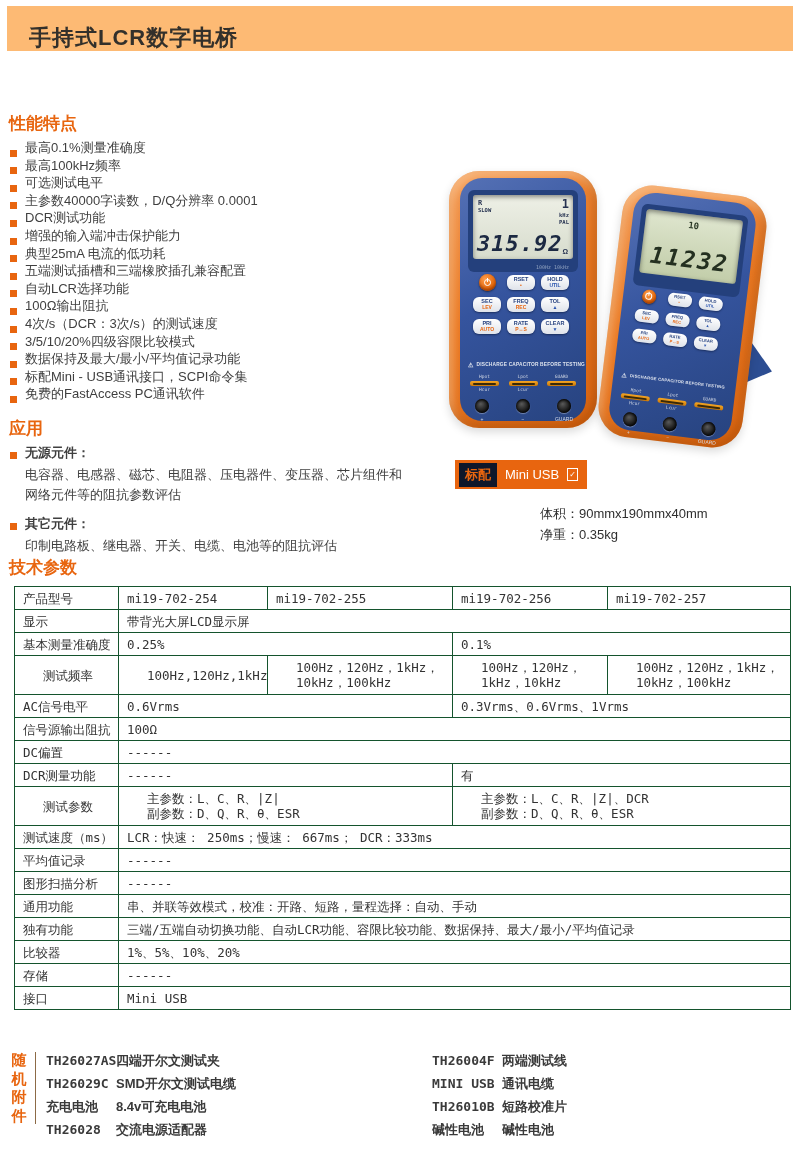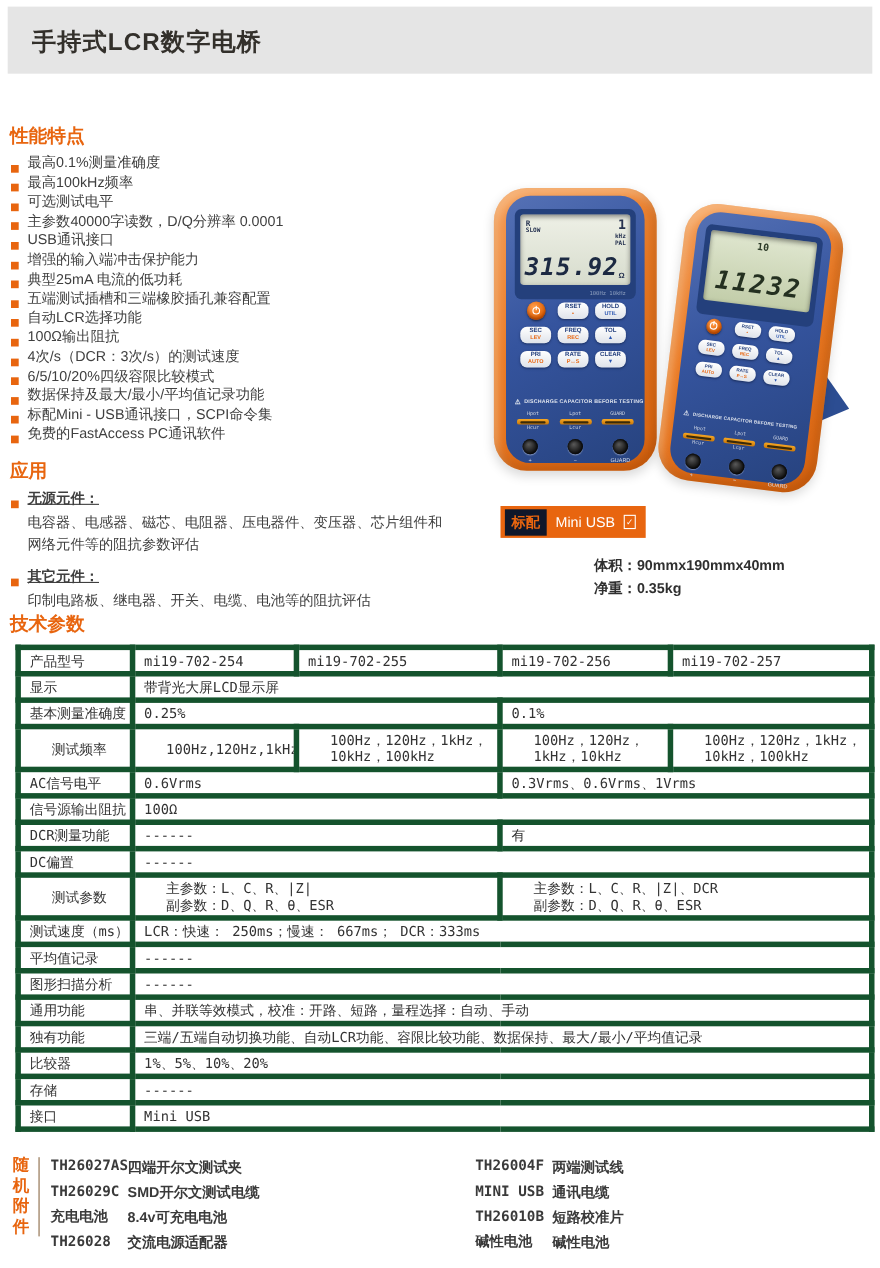--- a/index.html
+++ b/index.html
@@ -1,49 +1,49 @@
 <!DOCTYPE html>
 <html><head>
 <meta charset="utf-8">
 <style>
   * { margin:0; padding:0; box-sizing:border-box; }
   html,body { width:800px; height:1153px; background:#fff; overflow:hidden;
     font-family:"Liberation Sans", sans-serif; color:#3f3f3f; position:relative; }
 
   
-  .header { position:absolute; left:7px; top:6px; width:786px; height:61px; background:#e5e5e5; }
+  .header { position:absolute; left:7px; top:6px; width:786px; height:45px; background:#fdba74; }
   .header h1 { padding:17px 0 0 22px; font-size:22px; font-weight:bold; color:#33302b; letter-spacing:1px; }
 
   .section-title { position:absolute; left:9px; color:#e8650f; font-size:17px; font-weight:bold; }
   #features-title { top:112px; }
   #app-title { top:417px; }
   #specs-title { top:556px; }
 
   
   #features-list { position:absolute; left:10px; top:139px; width:430px; }
   .feature-item { display:flex; gap:8px; align-items:flex-end; line-height:17.6px; font-size:13px; }
   .bullet { width:7px; height:7px; background:#e8650f; margin-top:5px; flex:none; }
 
   
   #app-list { position:absolute; left:10px; top:444px; width:405px; }
-  .app-heading { display:flex; gap:8px; align-items:flex-end; font-size:13px; line-height:18px; font-weight:bold;text-decoration:underline; }
+  .app-heading { display:flex; gap:8px; align-items:center; font-size:13px; line-height:18px; font-weight:bold; }
   .app-body { margin:3px 0 10px 15px; width:388px; font-size:13px; line-height:20px; }
 
   
   .badge { position:absolute; left:455px; top:460px; height:29px; background:#e8650f;
     display:flex; align-items:center; gap:8px; padding:0 9px 0 4px; }
   .badge-tag { background:#0f172a; color:#e8650f; font-weight:bold; font-size:13px; padding:3px 6px; }
   .badge-label { color:#fff; font-size:13px; }
   .badge-usb { width:11px; height:13px; border:1px solid #fff; position:relative; }
   .badge-usb::after { content:"✓"; position:absolute; left:1px; top:1px; font-size:8px; color:#fff; line-height:10px; }
-  .dims { position:absolute; left:540px; top:503px; font-size:13px; line-height:21px; color:#2f2f2f; font-weight:bold; }
+  .dims { position:absolute; left:540px; top:503px; font-size:13px; line-height:21px; color:#2f2f2f; font-weight:normal; }
 
   
   #specs-table { position:absolute; left:14px; top:586px; width:776px; border-collapse:collapse; table-layout:fixed; }
-  #specs-table th, #specs-table td { border:5px solid #14532d; font-size:12.5px; color:#333;
+  #specs-table th, #specs-table td { border:1px solid #14532d; font-size:12.5px; color:#333;
     padding:2px 4px 2px 8px; height:23px; line-height:15px; vertical-align:middle; text-align:left;
     font-family:"DejaVu Sans Mono","Liberation Sans",sans-serif; overflow:hidden; }
   #specs-table th { font-weight:normal; white-space:nowrap; }
   #specs-table tr.tall th, #specs-table tr.tall td { height:39px;padding-left:28px; }
 
   
   #acc-title { position:absolute; left:10px; top:1051px; width:18px; text-align:center;
     color:#e8650f; font-size:15px; font-weight:bold; line-height:18.5px; }
   #acc-divider { position:absolute; left:35px; top:1052px; width:1px; height:72px; background:#8c6a46; }
   #acc-left { position:absolute; left:46px; top:1049px; }
@@ -139,21 +139,21 @@
     <div class="feature-item">
       <span class="bullet"></span>
       <span>可选测试电平</span>
     </div>
     <div class="feature-item">
       <span class="bullet"></span>
       <span>主参数40000字读数，D/Q分辨率 0.0001</span>
     </div>
     <div class="feature-item">
       <span class="bullet"></span>
-      <span>USB通讯接口</span>
+      <span>DCR测试功能</span>
     </div>
     <div class="feature-item">
       <span class="bullet"></span>
       <span>增强的输入端冲击保护能力</span>
     </div>
     <div class="feature-item">
       <span class="bullet"></span>
       <span>典型25mA 电流的低功耗</span>
     </div>
     <div class="feature-item">
@@ -167,21 +167,21 @@
     <div class="feature-item">
       <span class="bullet"></span>
       <span>100Ω输出阻抗</span>
     </div>
     <div class="feature-item">
       <span class="bullet"></span>
       <span>4次/s（DCR：3次/s）的测试速度</span>
     </div>
     <div class="feature-item">
       <span class="bullet"></span>
-      <span>6/5/10/20%四级容限比较模式</span>
+      <span>3/5/10/20%四级容限比较模式</span>
     </div>
     <div class="feature-item">
       <span class="bullet"></span>
       <span>数据保持及最大/最小/平均值记录功能</span>
     </div>
     <div class="feature-item">
       <span class="bullet"></span>
       <span>标配Mini - USB通讯接口，SCPI命令集</span>
     </div>
     <div class="feature-item">
@@ -425,27 +425,27 @@
       <tr>
         <th>AC信号电平</th>
         <td colspan="2">0.6Vrms</td>
         <td colspan="2">0.3Vrms、0.6Vrms、1Vrms</td>
       </tr>
       <tr>
         <th>信号源输出阻抗</th>
         <td colspan="4">100Ω</td>
       </tr>
       <tr>
+        <th>DC偏置</th>
+        <td colspan="4">------</td>
+      </tr>
+      <tr>
         <th>DCR测量功能</th>
         <td colspan="2">------</td>
         <td colspan="2">有</td>
-      </tr>
-      <tr>
-        <th>DC偏置</th>
-        <td colspan="4">------</td>
       </tr>
       <tr class="tall">
         <th>测试参数</th>
         <td colspan="2">主参数：L、C、R、|Z|<br>副参数：D、Q、R、θ、ESR</td>
         <td colspan="2">主参数：L、C、R、|Z|、DCR<br>副参数：D、Q、R、θ、ESR</td>
       </tr>
       <tr>
         <th>测试速度（ms）</th>
         <td colspan="4">LCR：快速： 250ms；慢速： 667ms； DCR：333ms</td>
       </tr>

